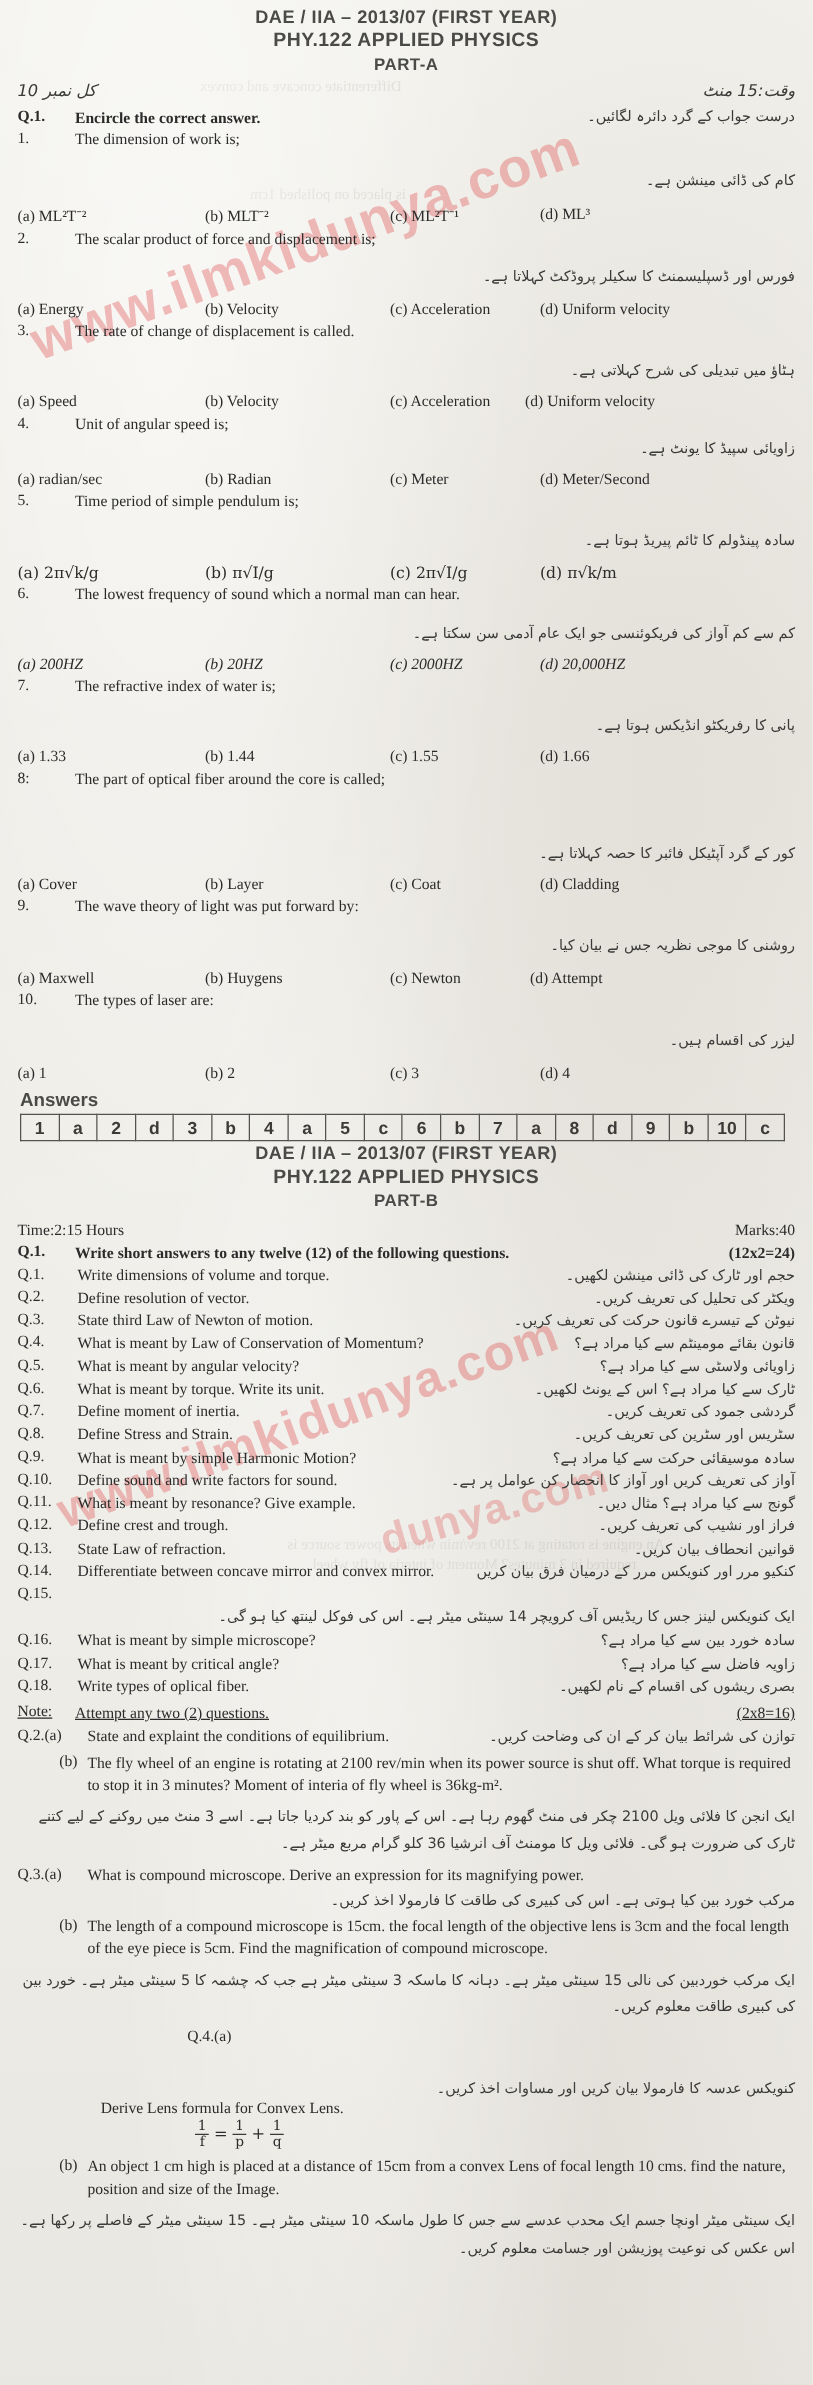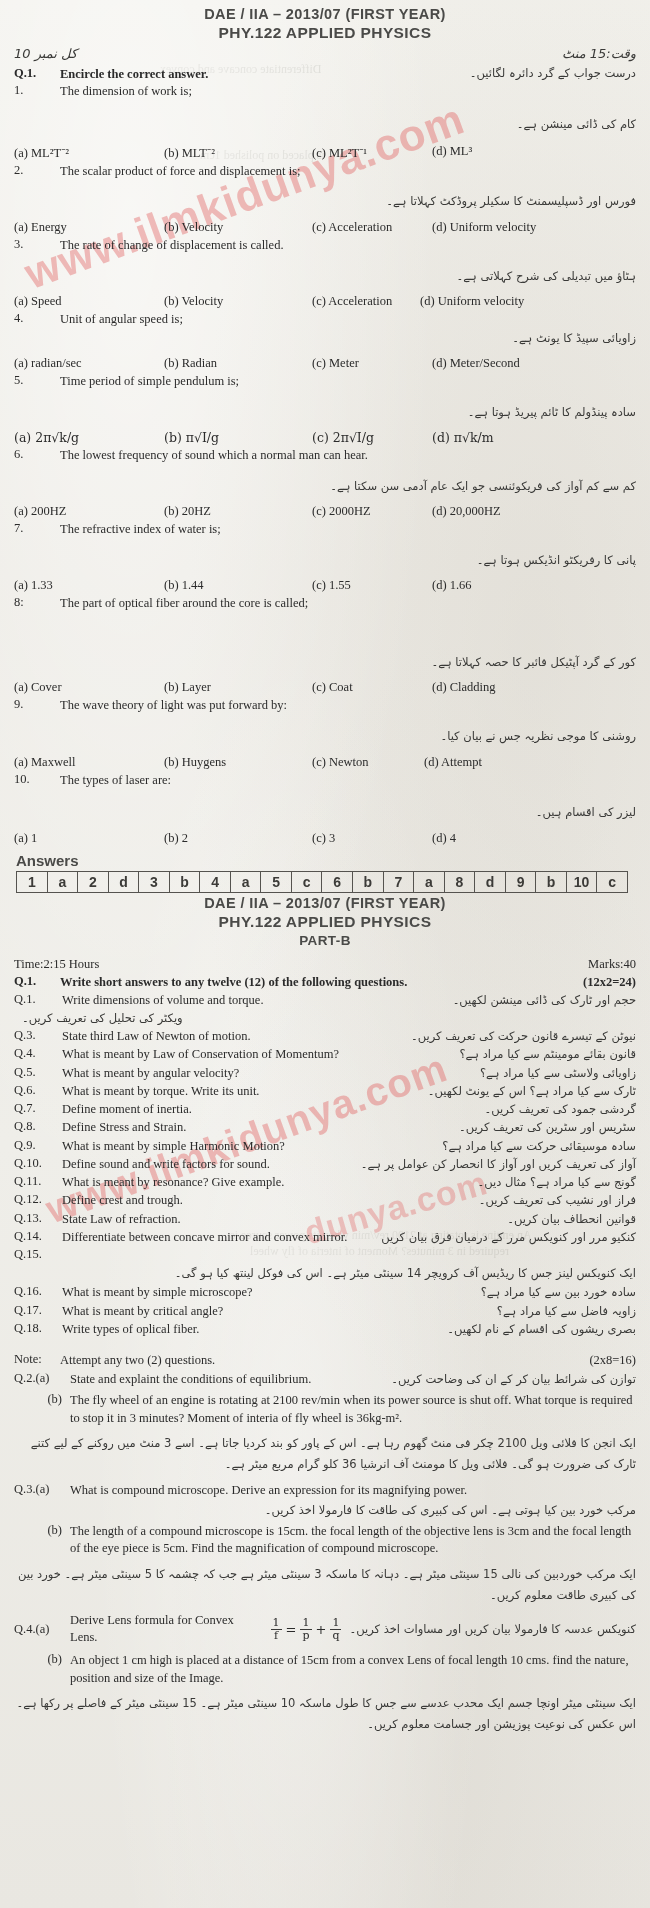--- a/index.html
+++ b/index.html
@@ -167,20 +167,21 @@
 
   <div class="wm wm1">www.ilmkidunya.com</div>
   <div class="wm wm2">www.ilmkidunya.com</div>
   <div class="wm wm3">dunya.com</div>
 
   <div class="content">
 
     <div class="hdr" style="padding-top:6px;">
       <div class="l1">DAE / IIA – 2013/07 (FIRST YEAR)</div>
       <div class="l2">PHY.122 APPLIED PHYSICS</div>
+      <div class="l3">PART-A</div>
     </div>
 
     <div class="spread" style="margin-top:2px;font-style:italic;">
       <div class="urdu urdu-lg" style="direction:rtl;">کل نمبر 10</div>
       <div class="urdu urdu-lg">وقت:15 منٹ</div>
     </div>
 
     <div class="spread" style="margin-top:1px;">
       <div class="row">
         <div class="qno bold">Q.1.</div>
@@ -258,21 +259,21 @@
         <div class="opt o4">(d) π√k/m</div>
       </div>
     </div>
 
     <div style="margin-top:2px;">
       <div class="mcq-stem">
           <div class="qno">6.</div>
           <div class="qtxt">The lowest frequency of sound which a normal man can hear.</div>
         </div>
       <div class="urdu urdu-line" style="margin-top:14px;">کم سے کم آواز کی فریکوئنسی جو ایک عام آدمی سن سکتا ہے۔</div>
-      <div class="opts" style="margin-top:9px;">
+      <div class="opts" style="margin-top:9px;font-style:italic;">
         <div class="opt o1">(a) 200HZ</div>
         <div class="opt o2">(b) 20HZ</div>
         <div class="opt o3">(c) 2000HZ</div>
         <div class="opt o4">(d) 20,000HZ</div>
       </div>
     </div>
 
     <div style="margin-top:2px;">
       <div class="mcq-stem">
           <div class="qno">7.</div>
@@ -380,20 +381,24 @@
 
       <div class="partb-q">
         <div class="partb-left">
             <div class="qno">Q.1.</div>
             <div class="qtxt">Write dimensions of volume and torque.</div>
           </div>
         <div class="partb-right urdu">حجم اور ٹارک کی ڈائی مینشن لکھیں۔</div>
       </div>
 
       <div class="partb-q">
+        <div class="partb-left">
+            <div class="qno">Q.2.</div>
+            <div class="qtxt">Define resolution of vector.</div>
+          </div>
         <div class="partb-right urdu">ویکٹر کی تحلیل کی تعریف کریں۔</div>
       </div>
 
       <div class="partb-q">
         <div class="partb-left">
             <div class="qno">Q.3.</div>
             <div class="qtxt">State third Law of Newton of motion.</div>
           </div>
         <div class="partb-right urdu">نیوٹن کے تیسرے قانون حرکت کی تعریف کریں۔</div>
       </div>
@@ -512,21 +517,21 @@
       <div class="partb-q">
         <div class="partb-left">
             <div class="qno">Q.18.</div>
             <div class="qtxt">Write types of oplical fiber.</div>
           </div>
         <div class="partb-right urdu">بصری ریشوں کی اقسام کے نام لکھیں۔</div>
       </div>
 
     </div>
 
-    <div class="note-row" style="margin-top:14px;">
+    <div class="note-row" style="margin-top:4px;text-decoration:underline;">
       <div class="row">
         <div class="qno">Note:</div>
         <div class="qtxt">Attempt any two (2) questions.</div>
       </div>
       <div class="qtxt">(2x8=16)</div>
     </div>
 
     <div style="margin-top:2px;">
 
       <div class="partb-q">
@@ -551,21 +556,21 @@
       </div>
       <div class="urdu" style="margin:3px 0 4px 0;">مرکب خورد بین کیا ہوتی ہے۔ اس کی کبیری کی طاقت کا فارمولا اخذ کریں۔</div>
 
       <div class="sub" style="margin-top:2px;">
         <div class="lbl" style="flex:0 0 56px;text-align:right;padding-right:8px;box-sizing:border-box;">(b)</div>
         <div class="bdy">The length of a compound microscope is 15cm. the focal length of the objective lens is 3cm and the focal length of the eye piece is 5cm. Find the magnification of compound microscope.</div>
       </div>
       <div class="urdu" style="margin:6px 0 6px 0;line-height:1.85;">ایک مرکب خوردبین کی نالی 15 سینٹی میٹر ہے۔ دہانہ کا ماسکہ 3 سینٹی میٹر ہے جب کہ چشمہ کا 5 سینٹی میٹر ہے۔ خورد بین کی کبیری طاقت معلوم کریں۔</div>
 
       <div class="partb-q" style="margin-top:6px;align-items:center;">
-        <div class="partb-left" style="align-items:center;">
+        <div class="partb-left" style="align-items:center;flex-direction:column;">
           <div class="qno" style="width:56px;flex:0 0 56px;">Q.4.(a)</div>
           <div class="qtxt">Derive Lens formula for Convex Lens.</div>
           <div class="eq" style="margin-left:28px;">
             <span class="frac">
                 <span class="num">1</span>
                 <span class="den">f</span>
               </span>
             <span>=</span>
             <span class="frac">
                 <span class="num">1</span>

